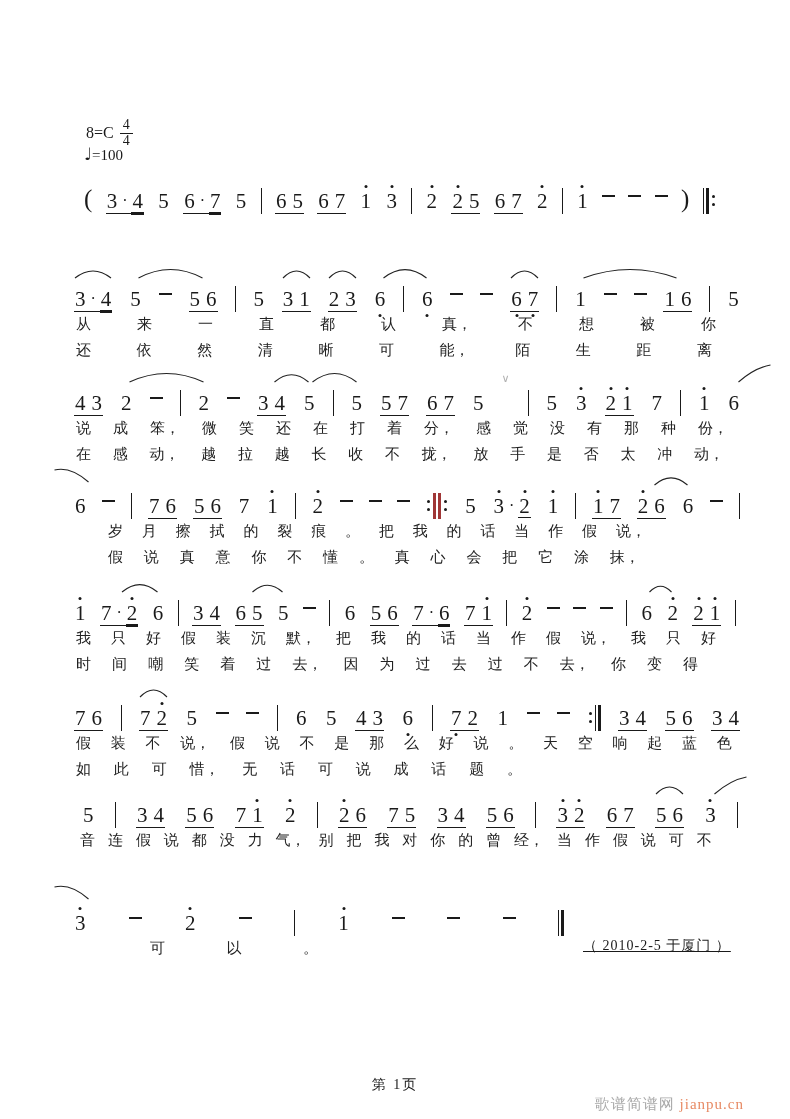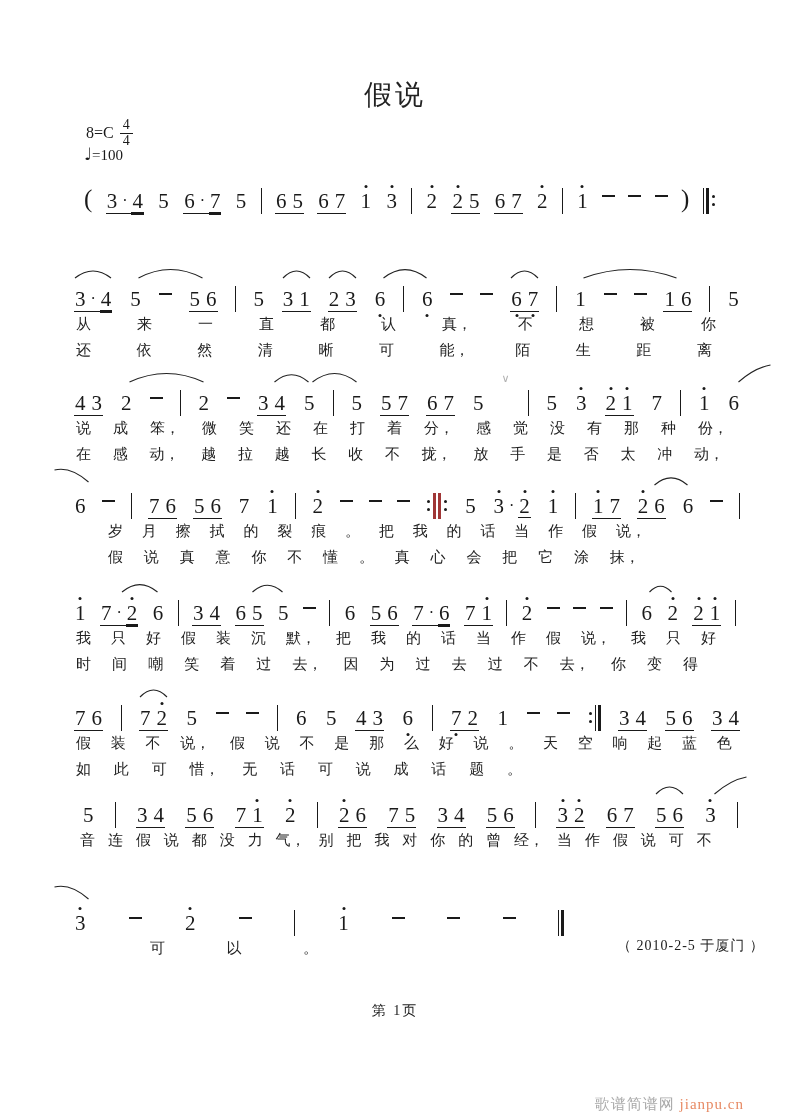--- a/index.html
+++ b/index.html
@@ -31,30 +31,29 @@
   .rdots{display:flex;flex-direction:column;gap:5px;padding:0 1px;}
   .rdot{width:3px;height:3px;border-radius:50%;background:#1a1a1a;}
   .dash{width:13px;height:2px;background:#1a1a1a;align-self:center;margin-bottom:6px;}
   .paren{font-size:25px;line-height:1;align-self:center;margin-bottom:2px;}
   .breath{position:relative;top:-14px;font-size:11px;color:#b0b0b0;align-self:flex-start;
           font-family:"Liberation Sans",sans-serif;width:9px;}
   .arcs{position:absolute;left:-20px;top:-24px;pointer-events:none;overflow:visible;}
   .lyr{position:absolute;display:flex;justify-content:space-between;font-size:15px;color:#222;}
   .syl{white-space:nowrap;}
   .signoff{position:absolute;font-size:14px;letter-spacing:1px;}
-  .pagenum{position:absolute;top:1002px;left:0;width:100%;text-align:center;font-size:14px;letter-spacing:2px;}
+  .pagenum{position:absolute;top:1076px;left:0;width:100%;text-align:center;font-size:14px;letter-spacing:2px;}
   .watermark{position:absolute;top:1086px;right:46px;font-size:15px;letter-spacing:1px;margin-top:9px;}
   .watermark .wm-cn{color:#a9a9a9;}
   .watermark .wm-site{color:#e78a64;}
 </style>
 </head>
 <body>
 
 <div class="page">
-  <div class="title">假说</div>
 
   <div class="keyblock">
     <span>8=C</span>
     <span class="frac">
       <span class="num">4</span>
       <span class="den">4</span>
     </span>
   </div>
 
   <div class="tempo">
@@ -807,20 +806,20 @@
           </svg>
         </div>
         <div class="lyr" style="left: 150px; top: 33px; width: 168px;">
           <span class="syl">可</span>
           <span class="syl">以</span>
           <span class="syl">。</span>
         </div>
       </div>
     </div>
 
-  <div class="signoff" id="signoff" style="left: 617px; top: 937px;">（ 2010-2-5  于厦门 ）</div>
+  <div class="signoff" id="signoff" style="left: 583px; top: 937px; text-decoration: underline;">（ 2010-2-5  于厦门 ）</div>
 
   <div class="pagenum">第 1页</div>
 
   <div class="watermark">
     <span class="wm-cn">歌谱简谱网 </span><span class="wm-site">jianpu.cn</span>
   </div>
 </div>
 
 </body></html>

